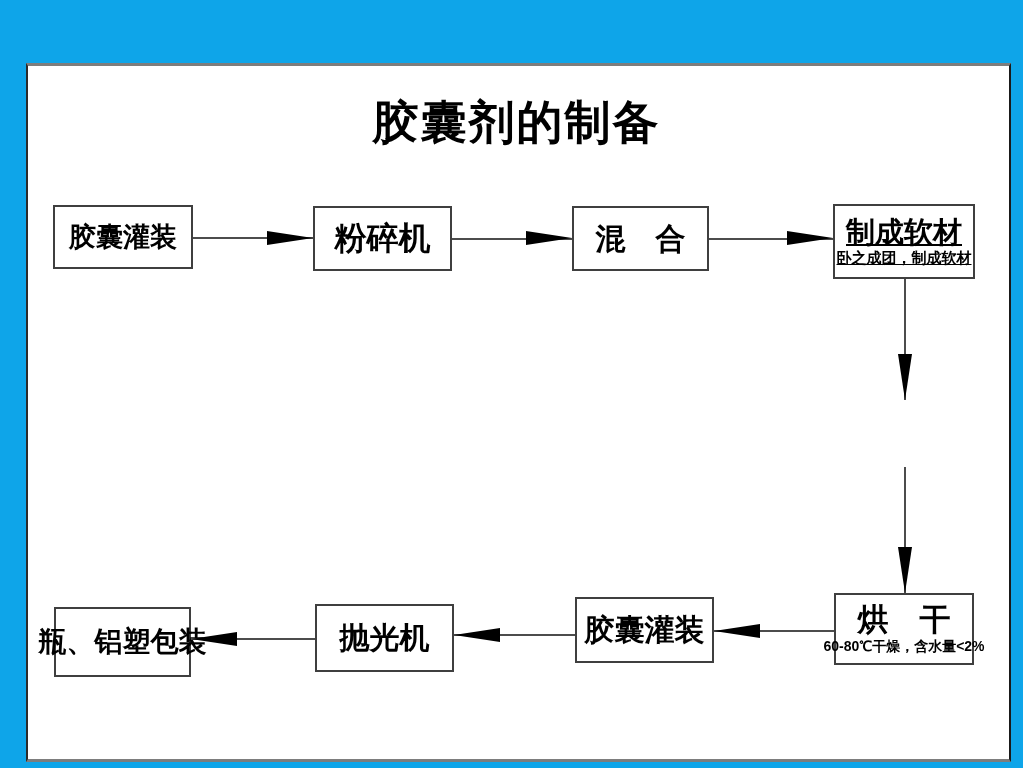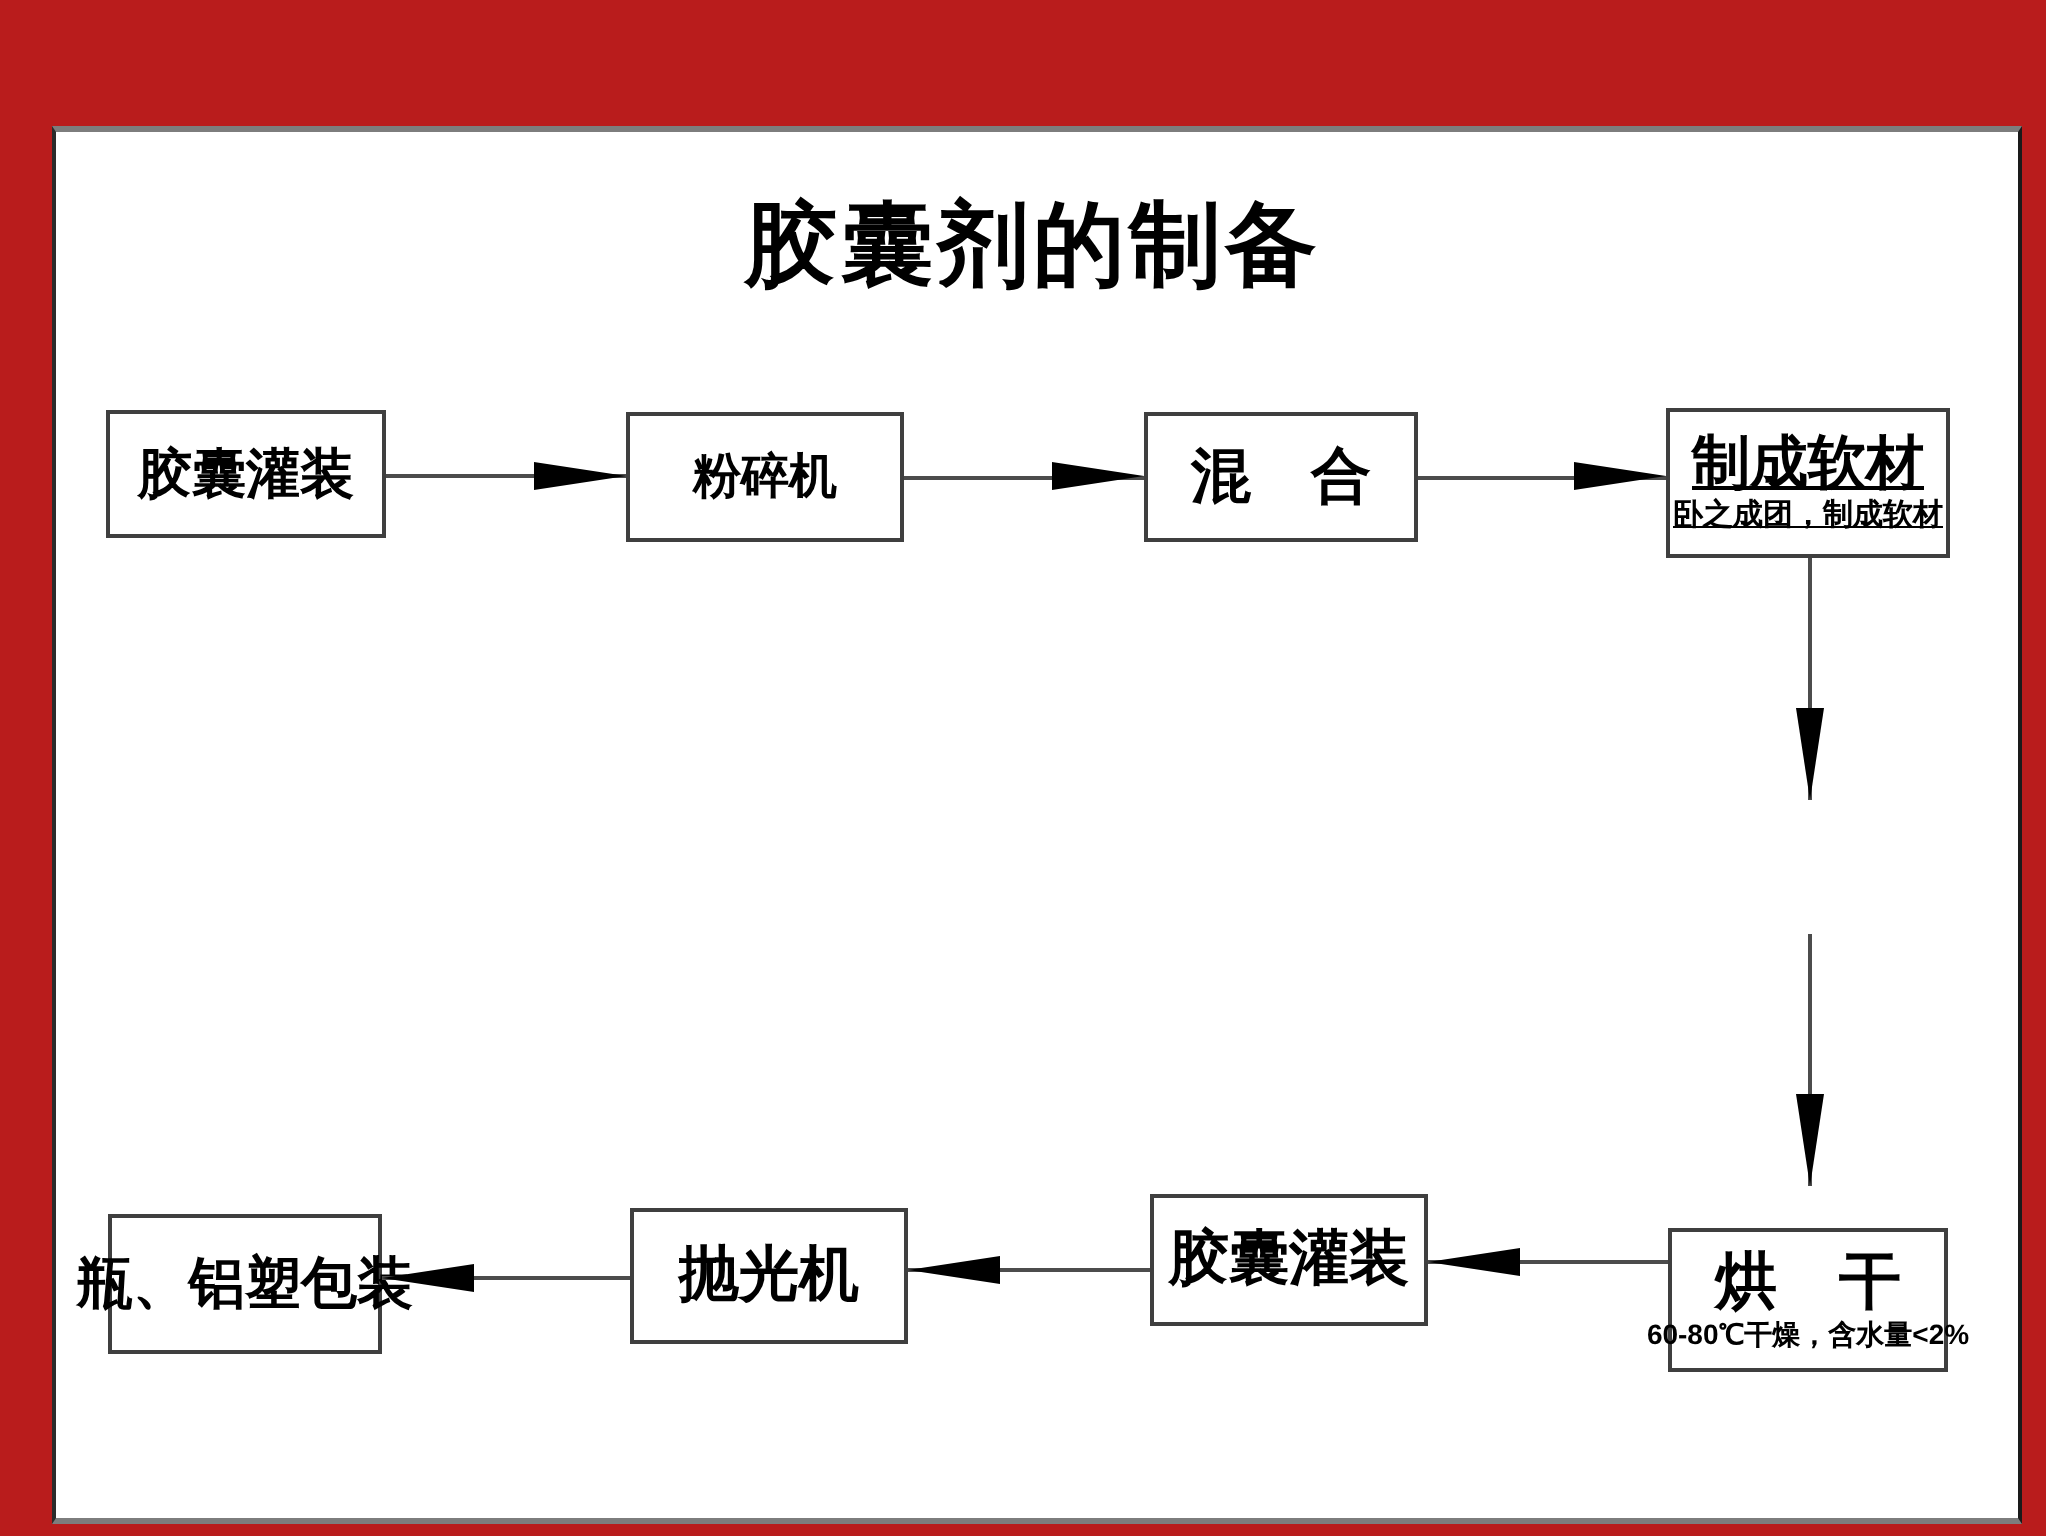--- a/index.html
+++ b/index.html
@@ -4,21 +4,21 @@
 <style>
   html, body {
     margin: 0;
     padding: 0;
     background: #ffffff;
   }
   #stage {
     position: relative;
     width: 1023px;
     height: 768px;
-    background: #b91c1c;
+    background: #0ea5e9;
     font-family: "Liberation Sans", sans-serif;
     color: #000000;
     overflow: hidden;
   }
   #frame {
     position: absolute;
     left: 26px;
     top: 63px;
     width: 981px;
     height: 693px;
@@ -91,29 +91,29 @@
     width: 0; height: 0;
     border-left: 7px solid transparent;
     border-right: 7px solid transparent;
     border-top: 46px solid #000000;
   }
 
   
   #n-herb      { left: 53px;  top: 205px; width: 140px; height: 64px; }
   #n-herb .label { font-size: 27px; }
   #n-crusher   { left: 313px; top: 206px; width: 139px; height: 65px; }
-  #n-crusher .label { font-size: 24px; }
+  #n-crusher .label { font-size: 32px; }
   #n-mix       { left: 572px; top: 206px; width: 137px; height: 65px; }
   #n-mix .label { font-size: 30px; font-family: Liberation Serif, serif; }
   #n-soft      { left: 833px; top: 204px; width: 142px; height: 75px; text-decoration: underline; }
   #n-soft .label { font-size: 29px; }
   #n-granule   { left: 832px; top: 400px; width: 143px; height: 67px; }
   #n-granule .label { font-size: 29px; }
   #n-granule .note { font-size: 16px; }
-  #n-oven      { left: 834px; top: 593px; width: 140px; height: 72px; margin-top: 21px; }
+  #n-oven      { left: 834px; top: 593px; width: 140px; height: 72px; }
   #n-oven .label { font-size: 31px; }
   #n-oven .note { font-size: 14px; }
   #n-fill      { left: 575px; top: 597px; width: 139px; height: 66px; }
   #n-fill .label { font-size: 30px; }
   #n-polish    { left: 315px; top: 604px; width: 139px; height: 68px; }
   #n-polish .label { font-size: 30px; }
   #n-pack      { left: 54px;  top: 607px; width: 137px; height: 70px; }
   #n-pack .label { font-size: 28px; }
 
   

